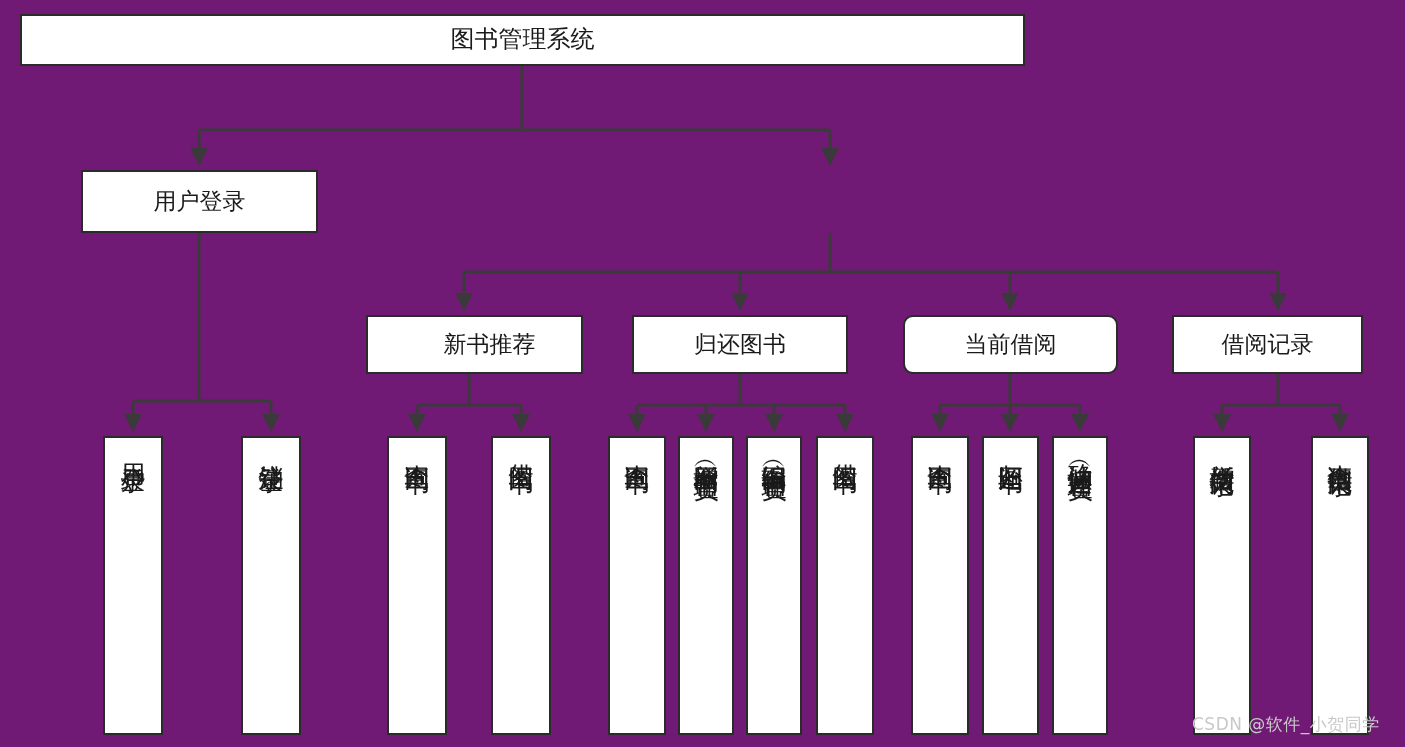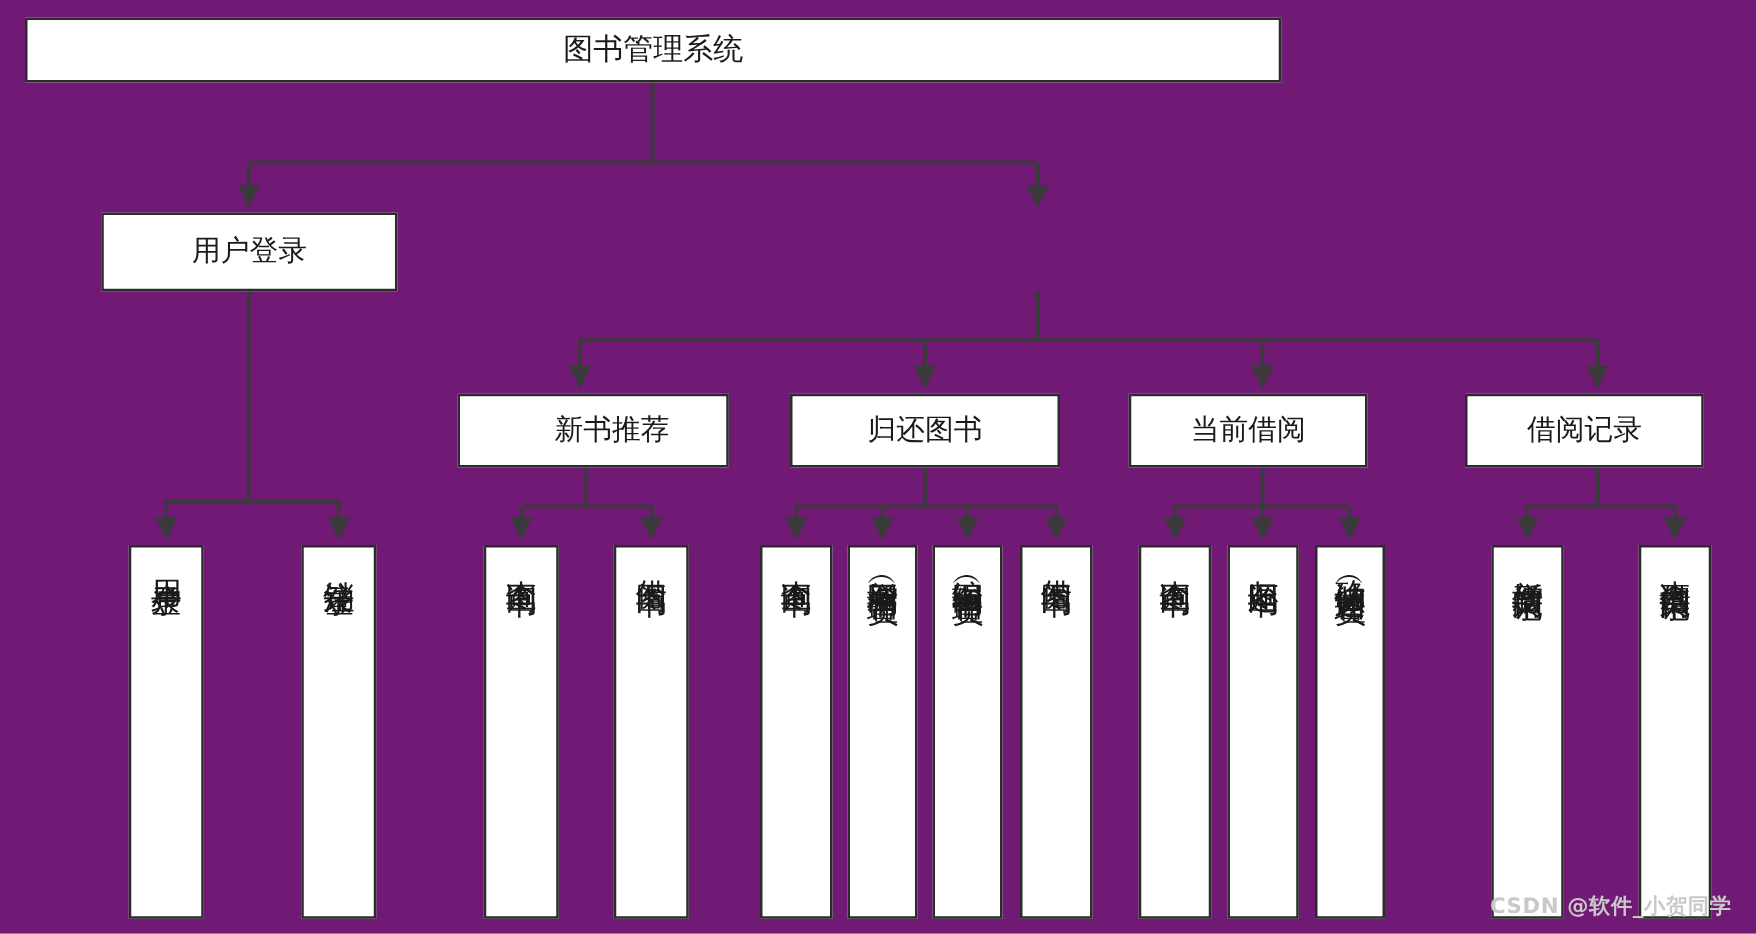--- a/index.html
+++ b/index.html
@@ -66,21 +66,20 @@
   .watermark {
     position: absolute;
     left: 1192px;
     top: 713px;
     font-size: 17px;
     color: #c9c9c9;
     letter-spacing: 0.5px;
     z-index: 5;
     white-space: nowrap;
     user-select: none;
-    font-weight: bold;
   }
 </style>
 </head>
 <body>
 
 <div id="diagram-root">
 
   <svg id="edge-layer" viewBox="0 0 1405 747" xmlns="http://www.w3.org/2000/svg">
     <defs>
       <marker id="arrow" viewBox="0 0 10 10" refX="9" refY="5" markerWidth="6" markerHeight="6" orient="auto-start-reverse">
@@ -141,21 +140,21 @@
 
 
   <div class="node horiz" style="left:366px; top:315px; width:217px; height:59px;padding-left:30px;">
     <span class="node-label">新书推荐</span>
   </div>
 
   <div class="node horiz" style="left:632px; top:315px; width:216px; height:59px;">
     <span class="node-label">归还图书</span>
   </div>
 
-  <div class="node horiz" style="left:903px; top:315px; width:191px; height:59px;">
+  <div class="node horiz" style="left:903px; top:315px; width:215px; height:59px;border-radius:10px;">
     <span class="node-label">当前借阅</span>
   </div>
 
   <div class="node horiz" style="left:1172px; top:315px; width:191px; height:59px;">
     <span class="node-label">借阅记录</span>
   </div>
 
   <div class="node vert" style="left:103px; top:436px; width:60px; height:299px;">
     <span class="node-label">用户登录</span>
   </div>

